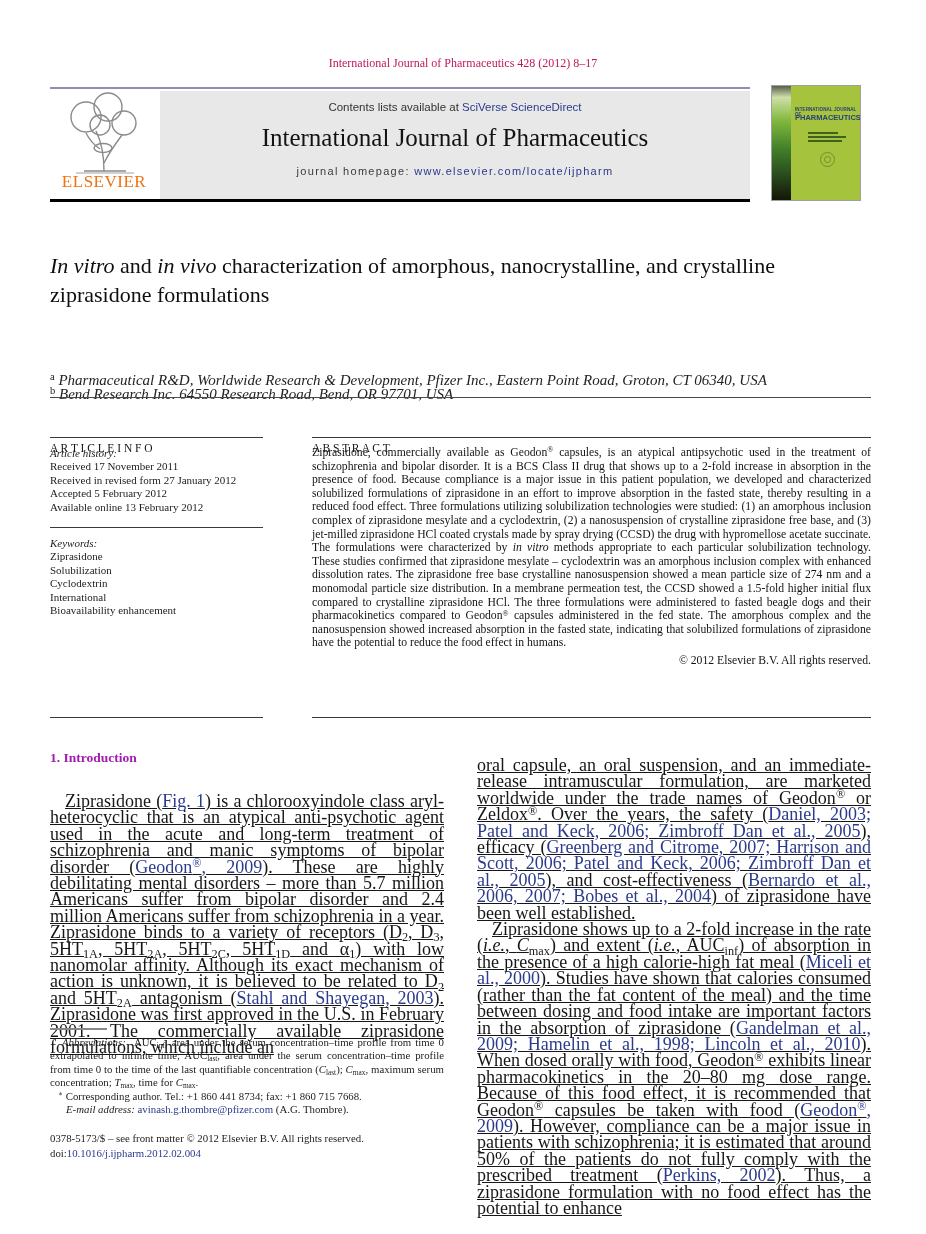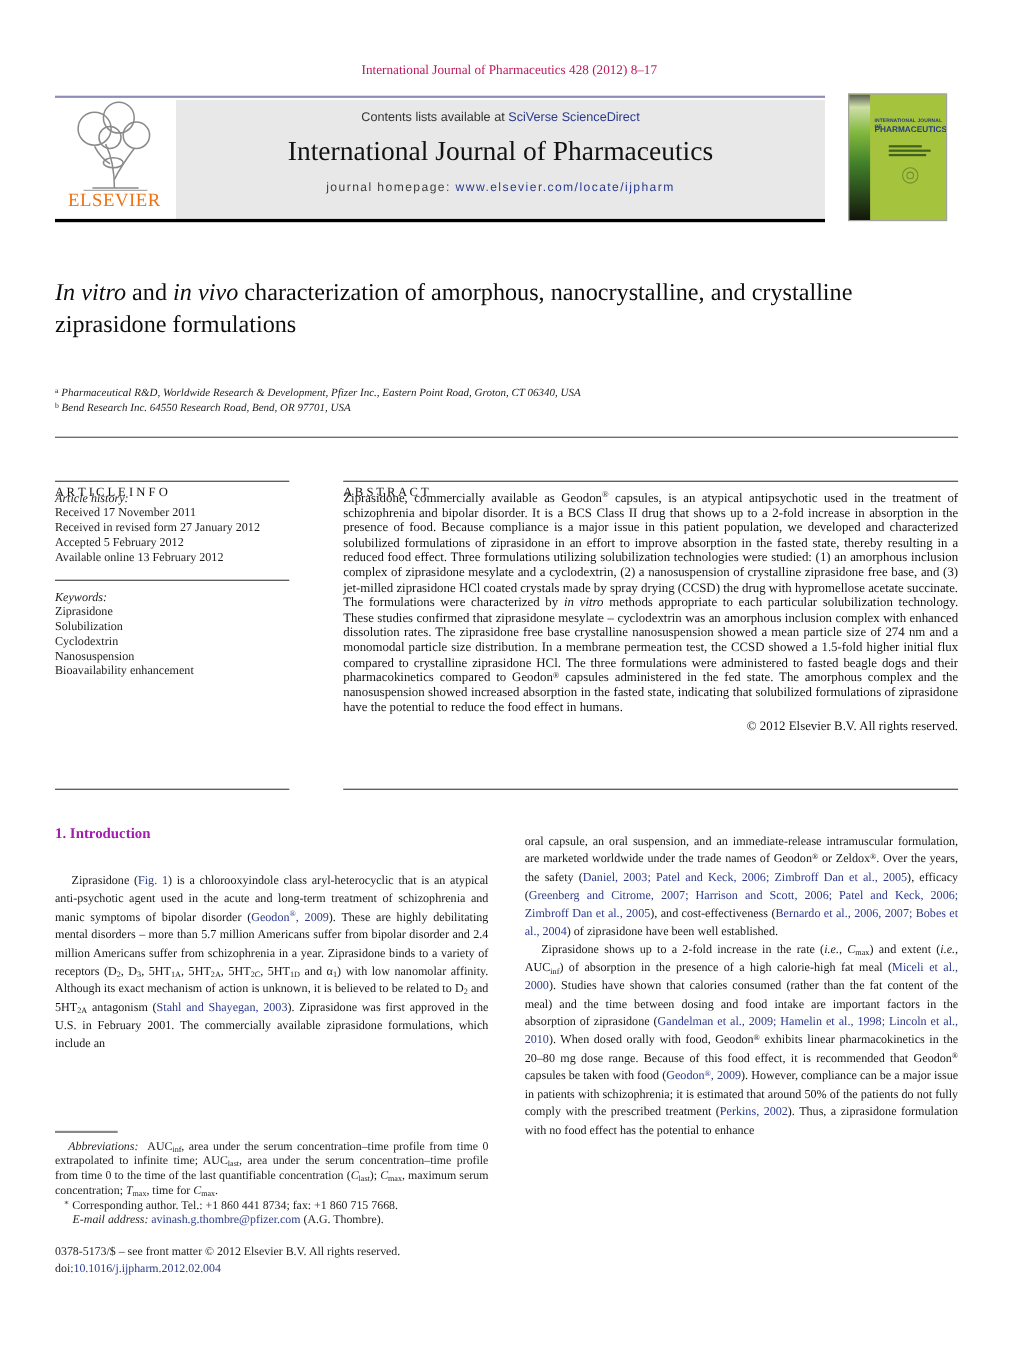--- a/index.html
+++ b/index.html
@@ -33,21 +33,21 @@
   .cover-caption{position:absolute;left:36px;top:46px;width:42px;}
   .cover-caption .bar{height:2px;background:#41621f;margin-bottom:2px;}
   .b1{width:30px;} .b2{width:38px;} .b3{width:34px;}
   .cover-emblem{position:absolute;left:48px;top:66px;width:13px;height:13px;border:1px solid #6f9034;border-radius:50%;}
   .cover-emblem:after{content:"";position:absolute;left:3px;top:3px;width:5px;height:5px;border:1px solid #6f9034;border-radius:50%;}
 
   
   .title{top:251px;left:50px;width:812px;font-size:22px;line-height:29px;color:#0e0e0e;}
   .authors{top:324px;left:50px;width:820px;font-size:15.5px;color:#141414;}
   .authors sup{font-size:62%;}
-  .affils{top:351px;left:50px;width:820px;font-size:10px;font-style:italic;line-height:14px;color:#222;}
+  .affils{top:373px;left:50px;width:820px;font-size:15px;font-style:italic;line-height:14px;color:#222;}
   .affils sup{font-style:normal;font-size:70%;}
   .rule-affil{top:397px;left:50px;width:821px;height:1px;background:#4a4a4a;}
 
   
   .head-caps{font-size:11.5px;color:#141414;margin-top:28px;}
   .info-head{top:414px;left:50px;}
   .abs-head{top:414px;left:312px;}
   .hrule{height:1px;background:#3a3a3a;}
   .info-rule1{top:437px;left:50px;width:213px;}
   .abs-rule1{top:437px;left:312px;width:559px;}
@@ -56,21 +56,21 @@
   .info-rule2{top:527px;left:50px;width:213px;}
   .keywords{top:537px;}
   .ital{font-style:italic;}
   .abstract-body{top:446px;left:312px;width:559px;font-size:11.7px;line-height:13.6px;text-align:justify;color:#141414;}
   .abstract-copyright{text-align:right;margin-top:4px;}
   .info-rule3{top:717px;left:50px;width:213px;}
   .abs-rule2{top:717px;left:312px;width:559px;}
 
   
   .sec-heading{top:750px;left:50px;font-size:13.5px;font-weight:bold;color:#a21caf;}
-  .bodycol{width:394px;font-size:11px;line-height:16.4px;text-align:justify;color:#161616;}
+  .bodycol{width:394px;font-size:18px;line-height:16.4px;text-align:justify;color:#161616;text-decoration:underline;}
   .col1{top:793px;left:50px;}
   .col2{top:757px;left:477px;}
   .bodycol p{margin:0;}
   .indent{text-indent:15px;}
   sub{font-size:68%;line-height:0;position:relative;vertical-align:baseline;top:0.25em;}
   sup{font-size:68%;line-height:0;position:relative;vertical-align:baseline;top:-0.45em;}
   .ref{color:#2b3a8c;}
 
   
   .footnote{top:1028px;left:50px;width:394px;font-size:10.8px;line-height:13.4px;color:#1c1c1c;}
@@ -149,21 +149,21 @@
     <div>Received in revised form 27 January 2012</div>
     <div>Accepted 5 February 2012</div>
     <div>Available online 13 February 2012</div>
   </div>
   <div class="abs hrule info-rule2"></div>
   <div class="abs infoblock keywords">
     <div class="ital">Keywords:</div>
     <div>Ziprasidone</div>
     <div>Solubilization</div>
     <div>Cyclodextrin</div>
-    <div>Nanosuspension</div>
+    <div>International</div>
     <div>Bioavailability enhancement</div>
   </div>
 
   <div class="abs abstract-body">
     <div>Ziprasidone, commercially available as Geodon<sup>®</sup> capsules, is an atypical antipsychotic used in the treatment of schizophrenia and bipolar disorder. It is a BCS Class II drug that shows up to a 2-fold increase in absorption in the presence of food. Because compliance is a major issue in this patient population, we developed and characterized solubilized formulations of ziprasidone in an effort to improve absorption in the fasted state, thereby resulting in a reduced food effect. Three formulations utilizing solubilization technologies were studied: (1) an amorphous inclusion complex of ziprasidone mesylate and a cyclodextrin, (2) a nanosuspension of crystalline ziprasidone free base, and (3) jet-milled ziprasidone HCl coated crystals made by spray drying (CCSD) the drug with hypromellose acetate succinate. The formulations were characterized by <i>in vitro</i> methods appropriate to each particular solubilization technology. These studies confirmed that ziprasidone mesylate – cyclodextrin was an amorphous inclusion complex with enhanced dissolution rates. The ziprasidone free base crystalline nanosuspension showed a mean particle size of 274 nm and a monomodal particle size distribution. In a membrane permeation test, the CCSD showed a 1.5-fold higher initial flux compared to crystalline ziprasidone HCl. The three formulations were administered to fasted beagle dogs and their pharmacokinetics compared to Geodon<sup>®</sup> capsules administered in the fed state. The amorphous complex and the nanosuspension showed increased absorption in the fasted state, indicating that solubilized formulations of ziprasidone have the potential to reduce the food effect in humans.</div>
     <div class="abstract-copyright">© 2012 Elsevier B.V. All rights reserved.</div>
   </div>
   <div class="abs hrule info-rule3"></div>
   <div class="abs hrule abs-rule2"></div>
 

